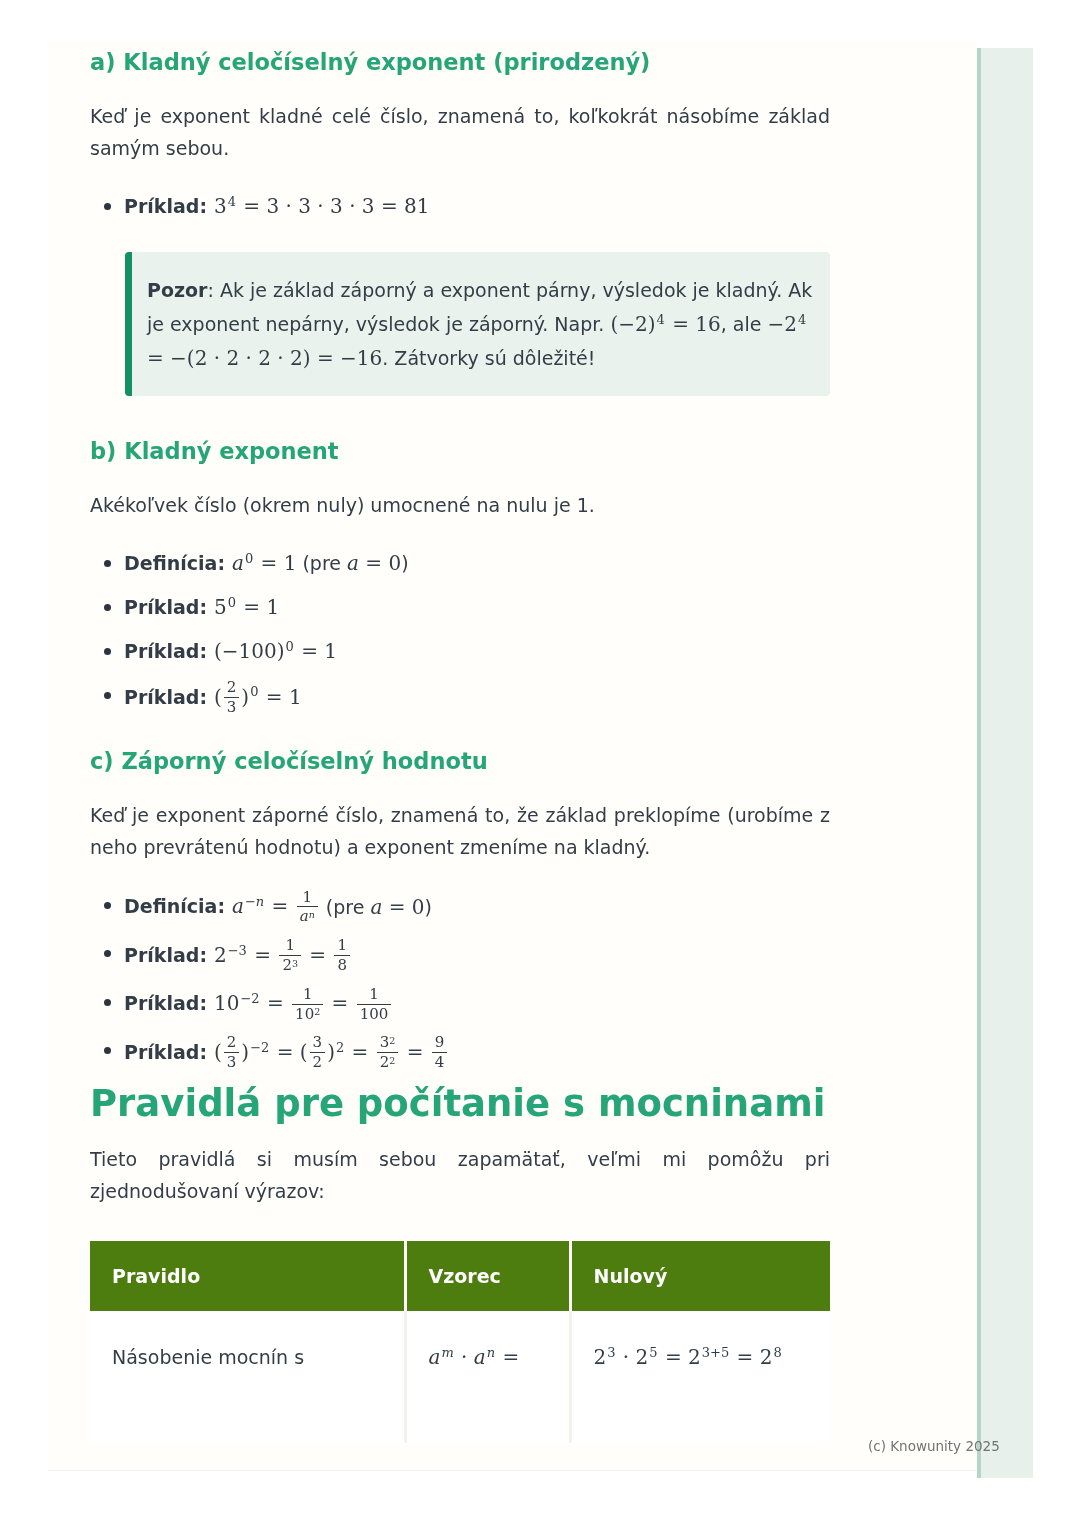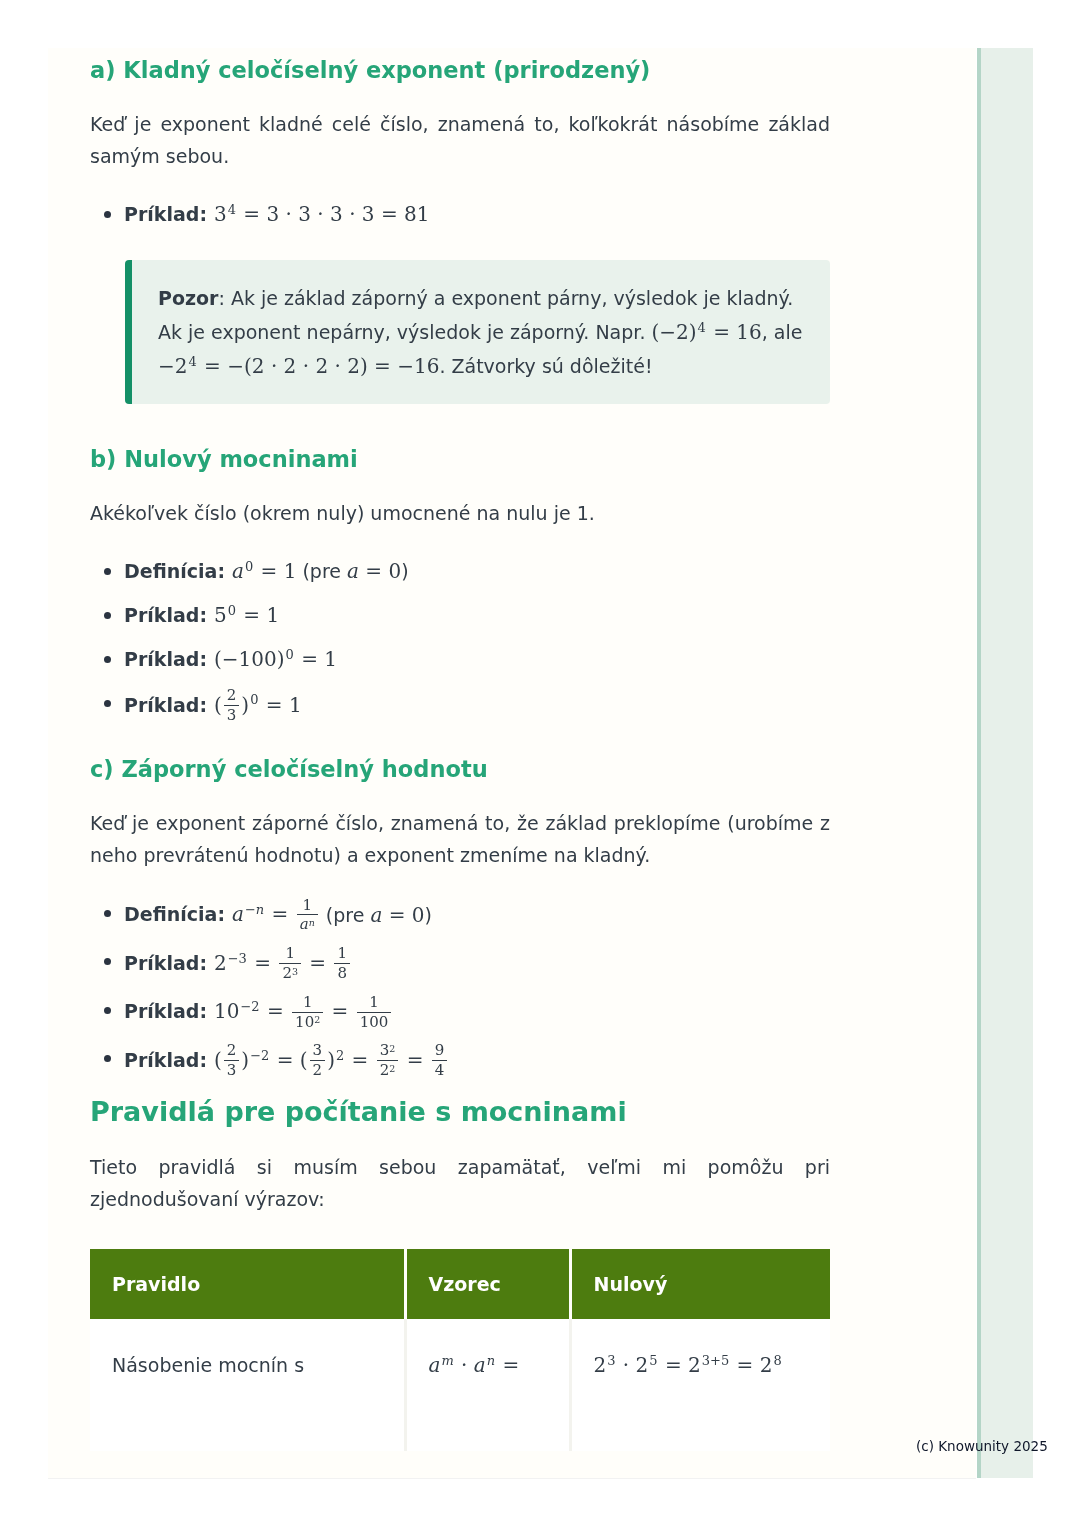--- a/index.html
+++ b/index.html
@@ -3,57 +3,57 @@
 <meta charset="utf-8">
 <style>
   html,body{margin:0;padding:0}
   body{
     width:1080px;height:1528px;position:relative;overflow:hidden;
     background:#ffffff;color:#333d47;
     font-family:"DejaVu Sans",sans-serif;
   }
   
   .card{
-    position:absolute;left:48px;top:48px;width:928px;height:1430px;
+    position:absolute;left:48px;top:40px;width:928px;height:1430px;
     background:#fffefa;box-sizing:border-box;overflow:hidden;
     padding:7px 146px 0 42px;
     box-shadow:0 1px 0 rgba(0,0,0,.05);
   }
   
   .side-bar{
     position:absolute;left:977px;top:48px;width:56px;height:1430px;
     background:#e7f0ea;border-left:4px solid #b4d5c7;box-sizing:border-box;
   }
   .copyright{
-    position:absolute;left:916px;top:1438px;z-index:3;
-    font-size:13.5px;color:#0f172a;white-space:nowrap;
+    position:absolute;left:868px;top:1438px;z-index:3;
+    font-size:13.5px;color:#737373;white-space:nowrap;
   }
   h3.sec{font-size:22.5px;line-height:30px;color:#26a578;font-weight:700;margin:0 0 23px}
-  h2.rules{font-size:27px;line-height:34px;color:#26a578;font-weight:700;margin:0 0 22px}
+  h2.rules{font-size:37px;line-height:34px;color:#26a578;font-weight:700;margin:0 0 22px}
   p.intro{font-size:19px;line-height:32px;margin:0 0 26px;text-align:justify}
   ul.blist{list-style:none;margin:0 0 30px;padding:0}
   ul.blist.tight{margin-bottom:16px}
   ul.blist li{position:relative;padding-left:34px;margin-bottom:12px;font-size:19px;line-height:32px}
   ul.blist li::before{
     content:"";position:absolute;left:14px;top:13px;width:7px;height:7px;
     border-radius:50%;background:#2b3440;
   }
   .lbl{font-weight:700;margin-right:7px}
   .bld{font-weight:700}
   .math{font-family:"DejaVu Serif",serif;font-size:20px}
   .math i{font-style:italic}
   sup.msup{vertical-align:baseline;position:relative;top:-0.55em;font-size:13px;line-height:0;margin:0 1px}
   .frac{display:inline-block;text-align:center;vertical-align:-0.55em;font-size:15px;line-height:1.12;margin:0 2px}
   .frac .num{display:block;border-bottom:1px solid #333d47;padding:0 3px 1px}
   .frac .den{display:block;padding:1px 3px 0}
   .frac sup.msup{font-size:9.5px;top:-0.35em;margin:0}
   .callout{
     margin:4px 0 40px 35px;width:705px;box-sizing:border-box;
     border-left:7px solid #149067;background:#e9f2ec;border-radius:4px;
-    padding:21px 26px;font-size:19px;line-height:34px;
+    padding:21px 15px;font-size:19px;line-height:34px;
   }
   table.rules-table{border-collapse:collapse;width:740px;table-layout:fixed;margin-top:34px}
   table.rules-table th{
     background:#4d7c0f;color:#fff;font-weight:700;text-align:left;
     font-size:19px;line-height:24px;padding:23px 22px;
     border-right:3px solid #fffefa;
   }
   table.rules-table th:last-child{border-right:none}
   table.rules-table td{
     background:#ffffff;font-size:19px;line-height:32px;
@@ -70,21 +70,21 @@
   <section>
     <h3 class="sec">a) Kladný celočíselný exponent (prirodzený)</h3>
     <p class="intro">Keď je exponent kladné celé číslo, znamená to, koľkokrát násobíme základ samým sebou.</p>
     <ul class="blist">
       <li><strong class="lbl">Príklad:</strong><span class="math">3<sup class="msup">4</sup> = 3 · 3 · 3 · 3 = 81</span></li>
     </ul>
     <aside class="callout"><strong class="bld">Pozor</strong><span class="txt">: Ak je základ záporný a exponent párny, výsledok je kladný. Ak je exponent nepárny, výsledok je záporný. Napr. </span><span class="math">(−2)<sup class="msup">4</sup> = 16</span><span class="txt">, ale </span><span class="math">−2<sup class="msup">4</sup> = −(2 · 2 · 2 · 2) = −16</span><span class="txt">. Zátvorky sú dôležité!</span></aside>
   </section>
 
   <section>
-    <h3 class="sec">b) Nulový mocninami</h3>
+    <h3 class="sec">b) Kladný exponent</h3>
     <p class="intro">Akékoľvek číslo (okrem nuly) umocnené na nulu je 1.</p>
     <ul class="blist">
       <li><strong class="lbl">Definícia:</strong><span class="math"><i>a</i><sup class="msup">0</sup> = 1</span><span class="txt"> (pre </span><span class="math"><i>a</i> = 0</span><span class="txt">)</span></li>
       <li><strong class="lbl">Príklad:</strong><span class="math">5<sup class="msup">0</sup> = 1</span></li>
       <li><strong class="lbl">Príklad:</strong><span class="math">(−100)<sup class="msup">0</sup> = 1</span></li>
       <li><strong class="lbl">Príklad:</strong><span class="math">(<span class="frac"><span class="num">2</span><span class="den">3</span></span>)<sup class="msup">0</sup> = 1</span></li>
     </ul>
   </section>
 
   <section>

